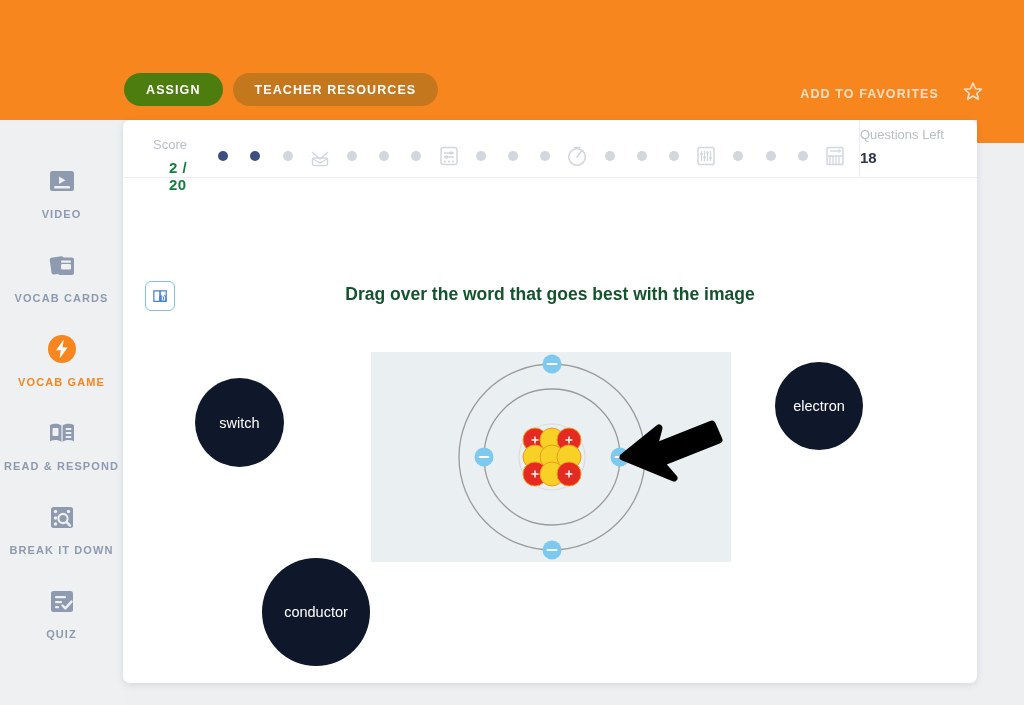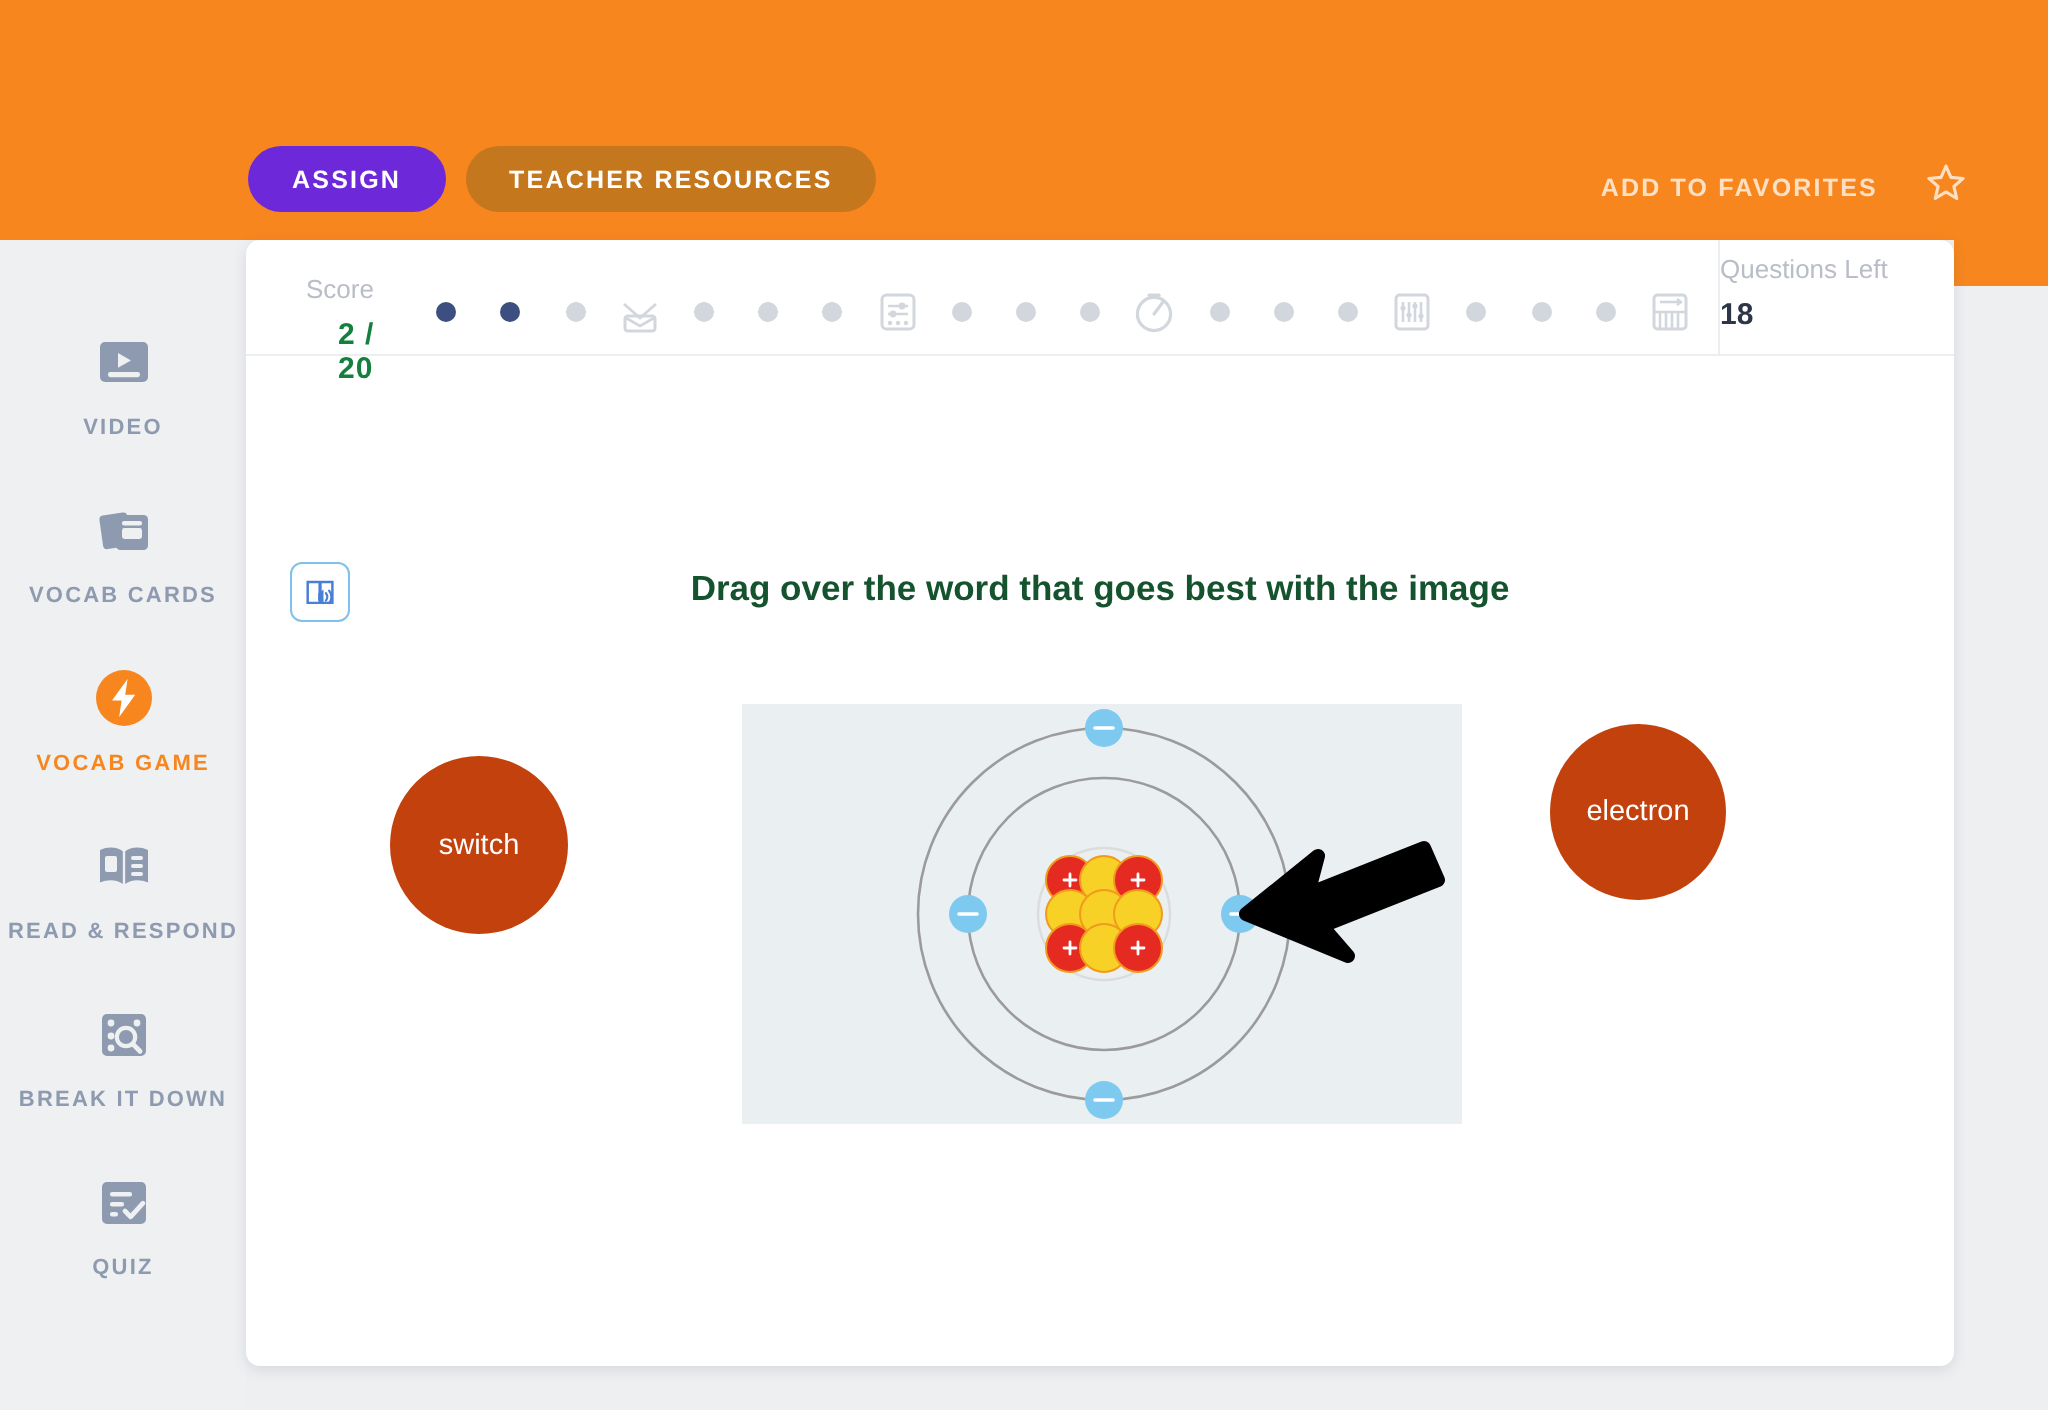--- a/index.html
+++ b/index.html
@@ -29,21 +29,21 @@
     font-size: 35px; font-weight: bold; color: #ffffff;
     letter-spacing: -0.3px;
   }
   .btn-row { position: absolute; left: 124px; top: 73px; display: flex; gap: 10px; }
   .pill {
     border: none; border-radius: 18px; height: 33px;
     color: #fff; font-size: 12.5px; font-weight: bold;
     letter-spacing: 1.1px; padding: 0 22px; cursor: pointer;
     font-family: "Liberation Sans", sans-serif;
   }
-  .pill-assign { background: #6d28d9; }
+  .pill-assign { background: #4d7c0f; }
   .pill-teacher { background: #c5771d; }
   .favorites {
     position: absolute; right: 40px; top: 81px;
     display: flex; align-items: center; gap: 23px; cursor: pointer;
   }
   .favorites-label {
     color: #fde0c4; font-size: 12.5px; font-weight: bold; letter-spacing: 1.1px;
   }
 
   
@@ -109,21 +109,21 @@
   }
   .prompt {
     position: absolute; left: 0; top: 106px; width: 854px; text-align: center;
     font-size: 17.5px; font-weight: bold; color: #14532d;
   }
   .stimulus {
     position: absolute; left: 248px; top: 174px; width: 360px; height: 210px;
     background: #eaeff2;
   }
   .bubble {
-    position: absolute; border-radius: 50%; background: #c2410c;
+    position: absolute; border-radius: 50%; background: #0f172a;
     display: flex; align-items: center; justify-content: center;
     color: #ffffff; cursor: grab; user-select: none;
   }
   .bubble-switch { left: 72px; top: 200px; width: 89px; height: 89px; font-size: 14.5px; }
   .bubble-electron { left: 652px; top: 184px; width: 88px; height: 88px; font-size: 14.5px; }
   .bubble-conductor { left: 139px; top: 380px; width: 108px; height: 108px; font-size: 14.5px; }
 </style>
 </head>
 <body>
 
@@ -386,16 +386,19 @@
           </g>
         </svg>
       </div>
 
       <div class="bubble bubble-switch">
         <span>switch</span>
       </div>
       <div class="bubble bubble-electron">
         <span>electron</span>
       </div>
+      <div class="bubble bubble-conductor">
+        <span>conductor</span>
+      </div>
 
     </div>
   </div>
 </div>
 
 </body></html>

